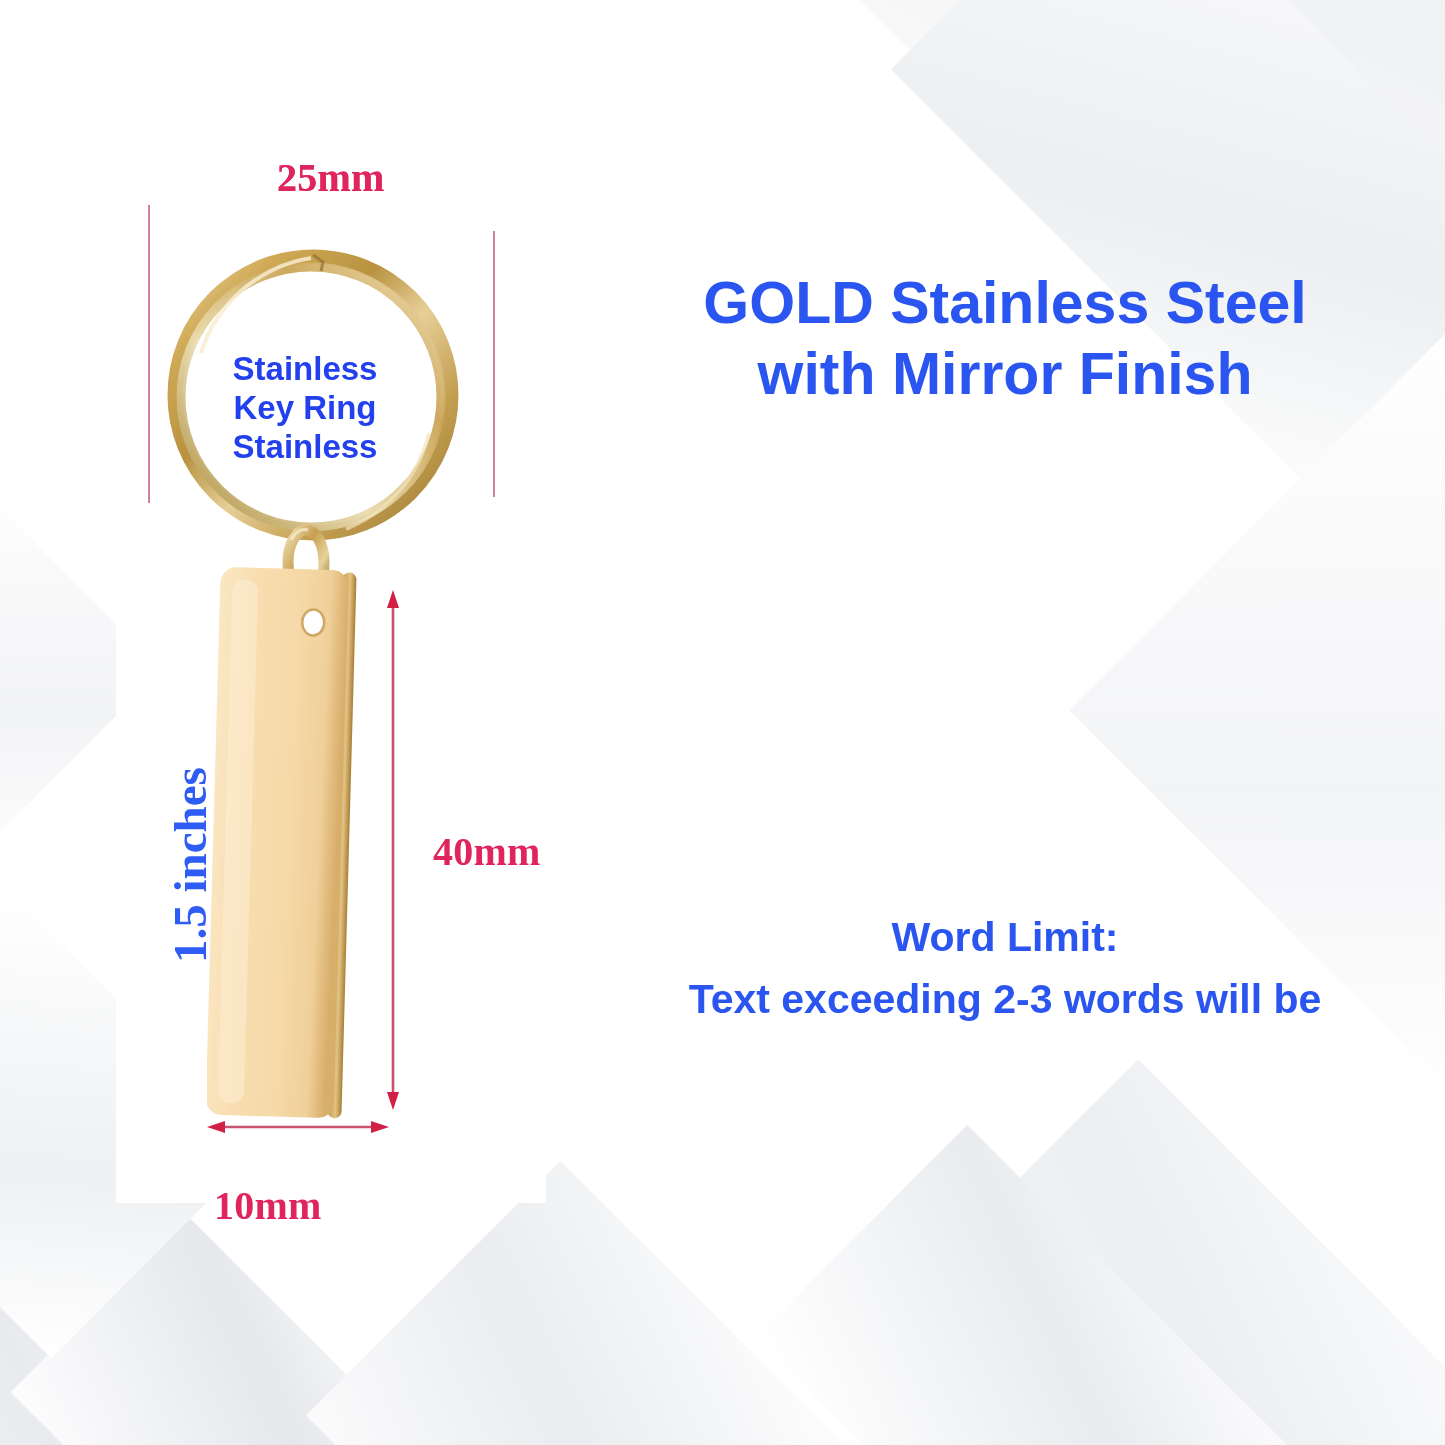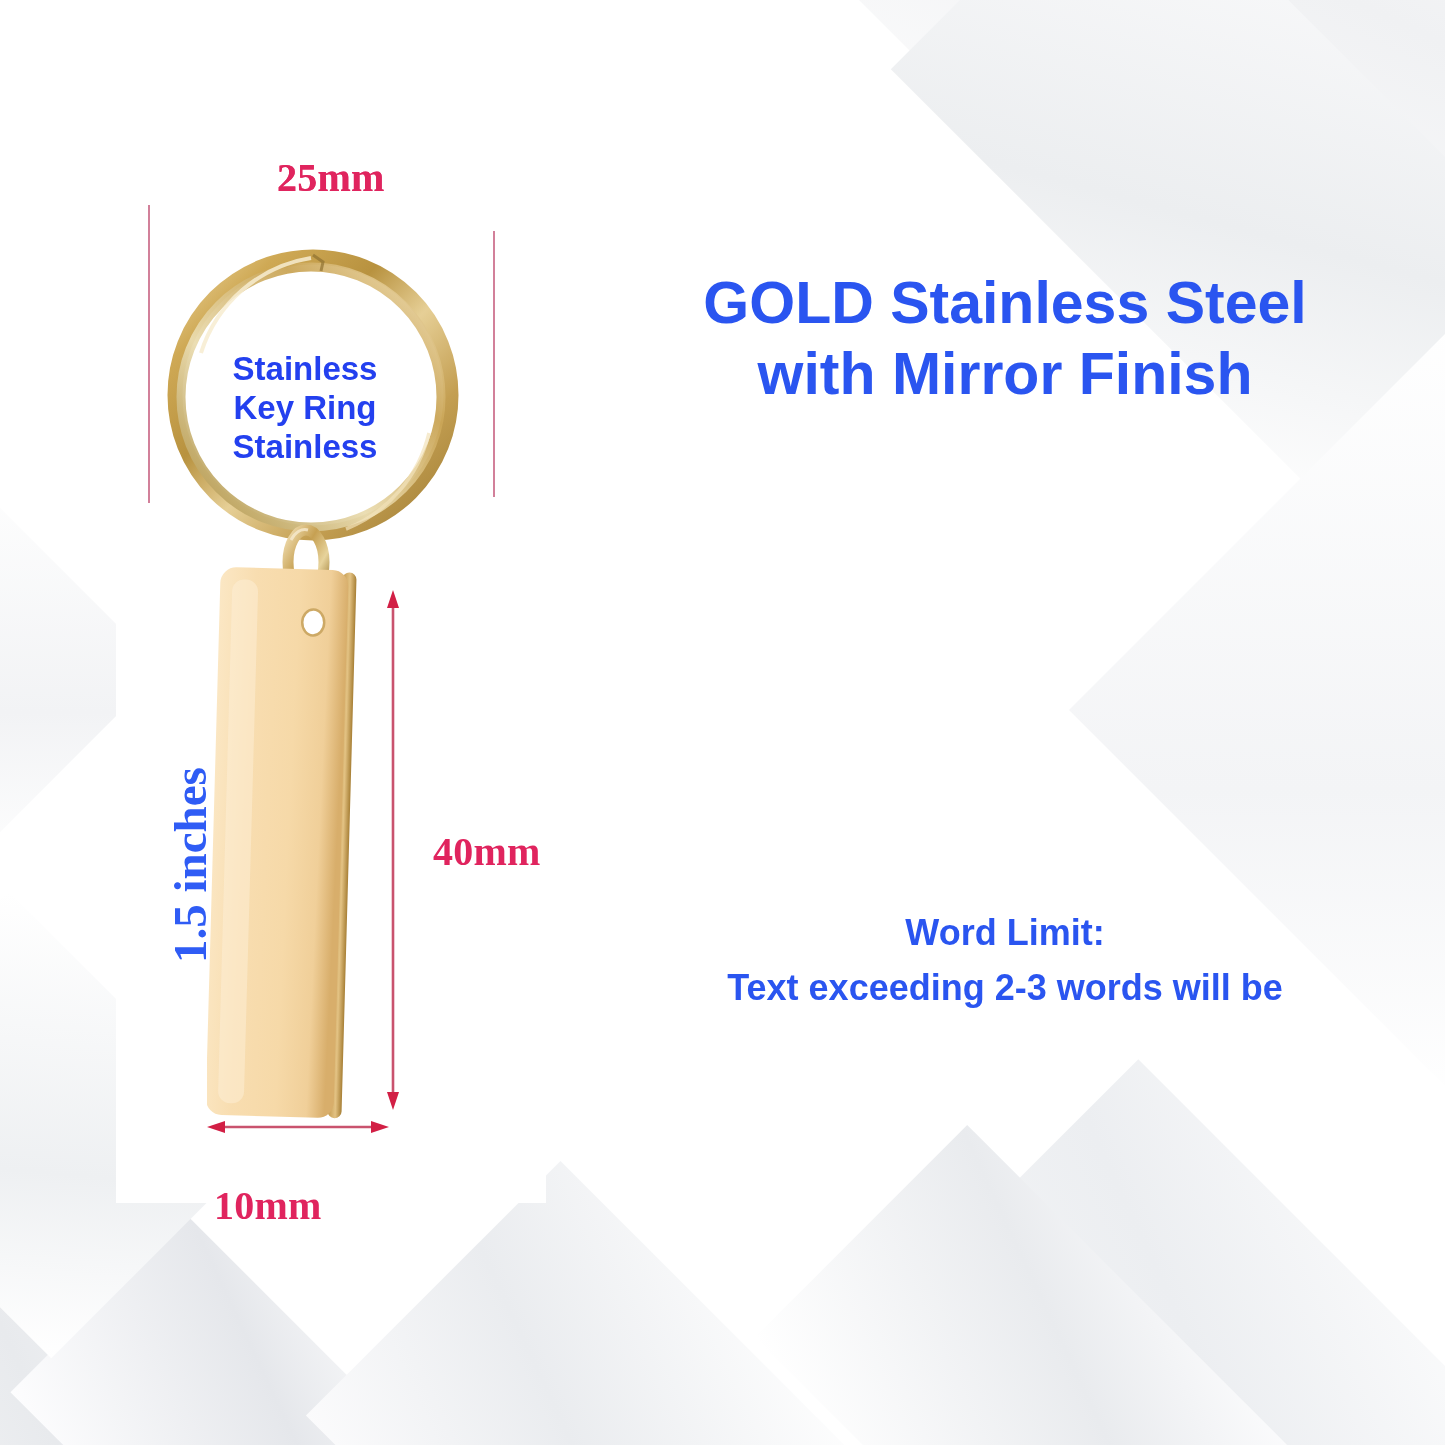--- a/index.html
+++ b/index.html
@@ -255,21 +255,21 @@
     font-weight: 700;
     line-height: 1.52;
     color: #2a55f0;
   }
   .block-lines span { display:block; }
 
   .block-word {
     position: absolute;
     left: 0; top: 906px;
     width: 100%;
-    font-size: 36px;
+    font-size: 41px;
     font-weight: 700;
     line-height: 1.52;
     color: #2a55f0;
   }
   .block-word span { display:block; }
 </style>
 </head>
 <body>
 
 <div id="stage">

